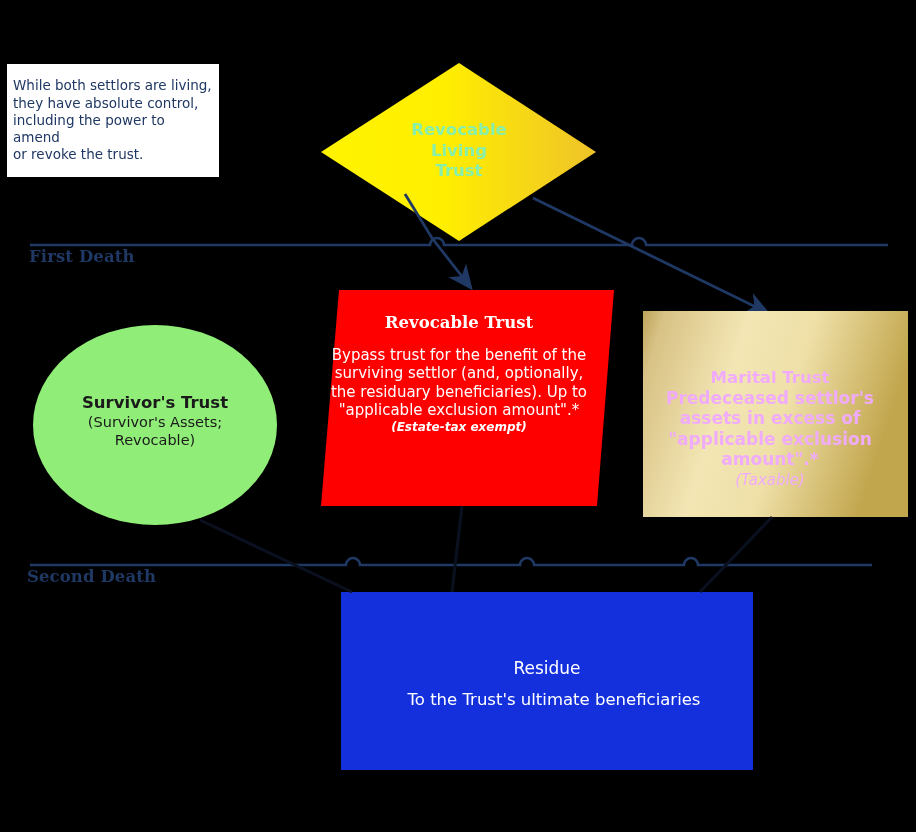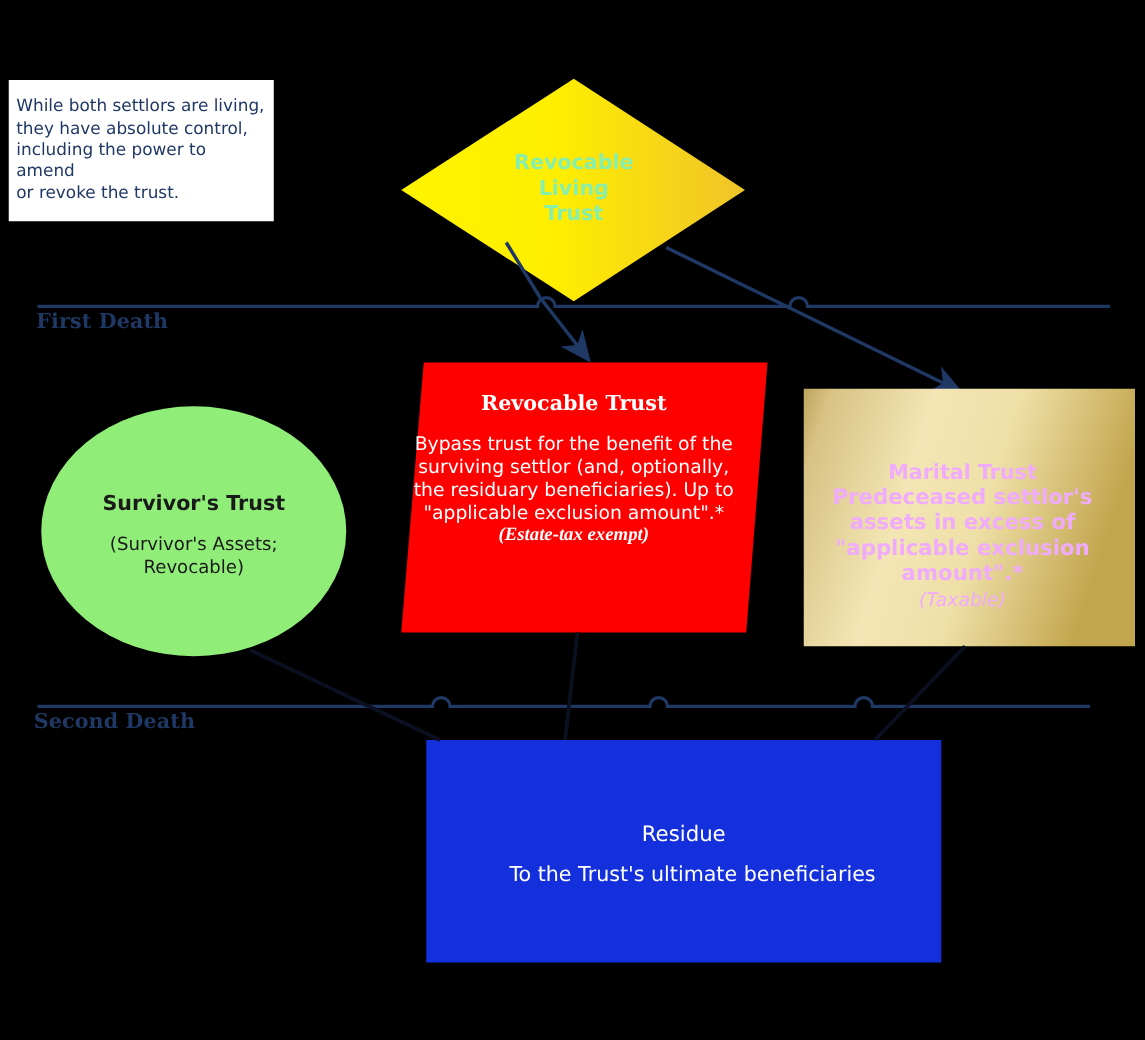--- a/index.html
+++ b/index.html
@@ -79,21 +79,21 @@
     text-align: center;
     color: #1a1a1a;
     font-size: 14.5px;
     line-height: 1.24;
     pointer-events: none;
   }
   #survivors-trust-label .ttl {
     font-weight: bold;
     font-size: 16.5px;
     display: block;
-    margin-bottom: 15px;
+    margin-bottom: 1px;
   }
   #survivors-trust-label .sub { display: block; white-space: pre-line; }
   
   #exclusion-trust-label {
     position: absolute;
     left: 330px;
     top: 313px;
     width: 258px;
     text-align: center;
     color: #ffffff;
@@ -108,23 +108,22 @@
   }
   #exclusion-trust-label .body {
     display: block;
     font-size: 15px;
     line-height: 1.22;
   }
   #exclusion-trust-label .ital {
     display: block;
     font-style: italic;
     font-weight: bold;
-    font-size: 15px;
+    font-size: 12px;
     margin-top: 1px;
-    font-family: Liberation Serif, serif;
   }
   
   #marital-trust-label {
     position: absolute;
     left: 644px;
     top: 368px;
     width: 252px;
     text-align: center;
     color: #f0abfc;
     pointer-events: none;

